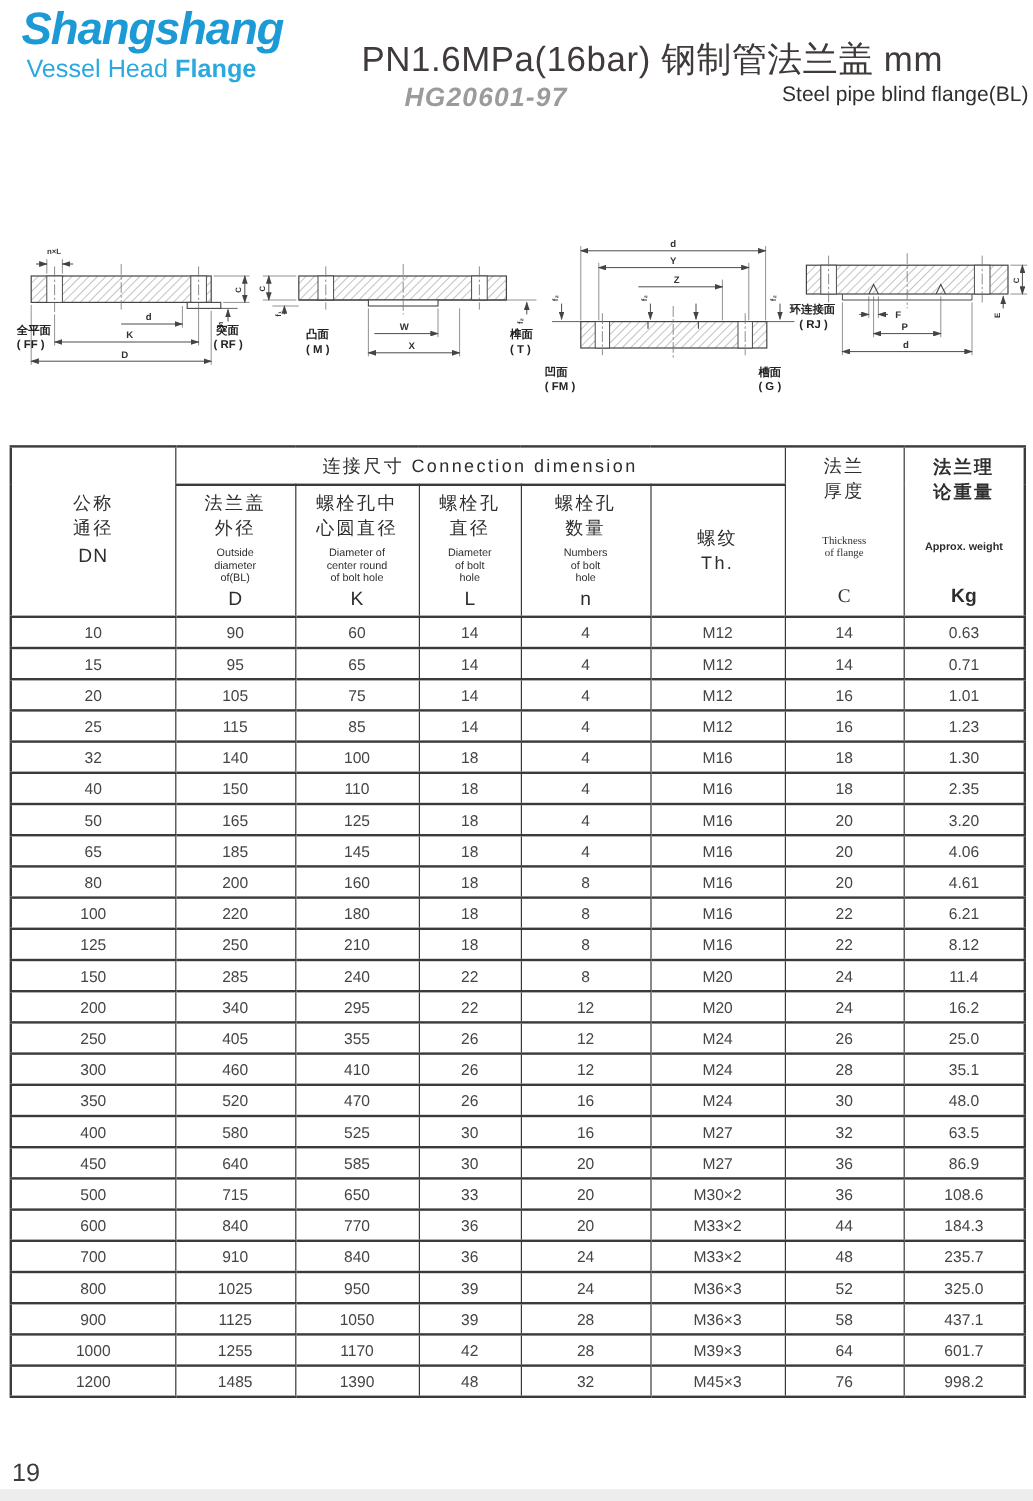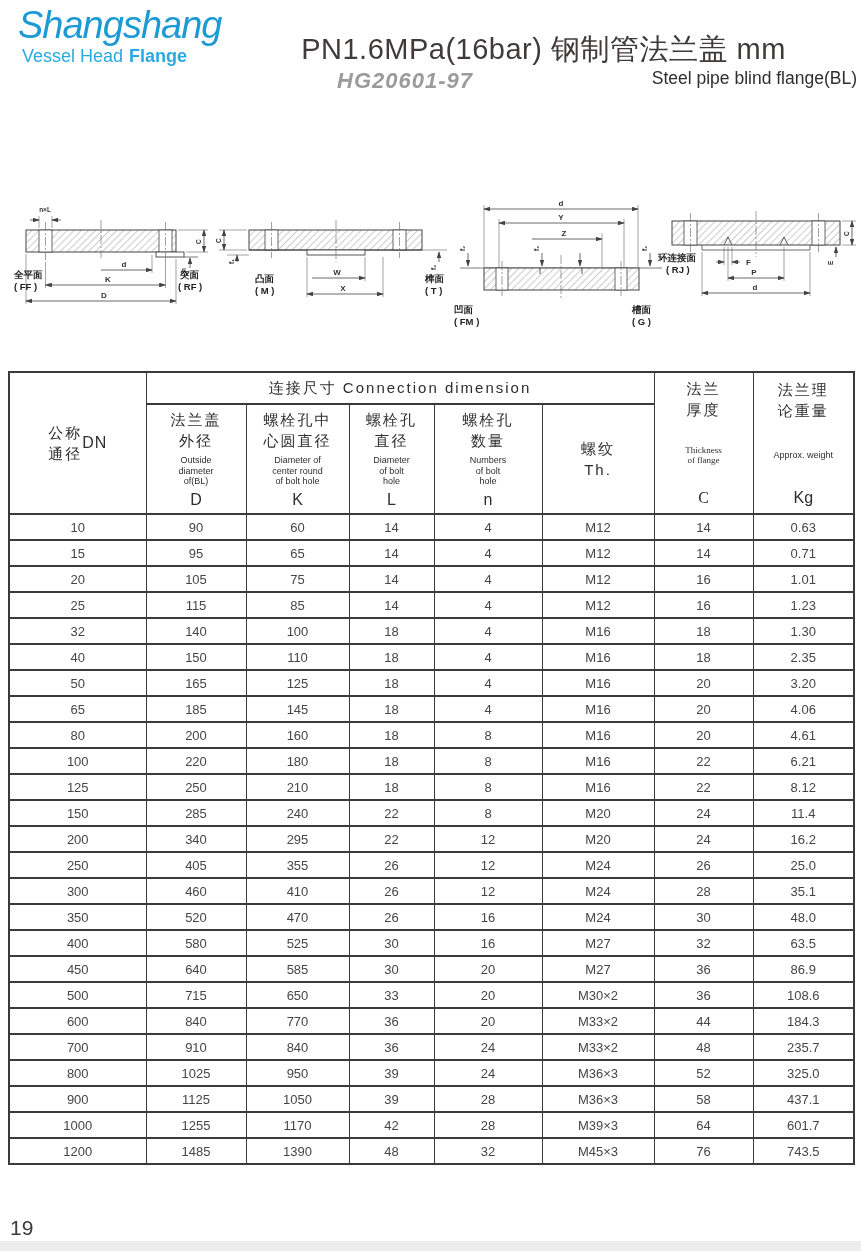--- a/index.html
+++ b/index.html
@@ -1,22 +1,22 @@
 <!DOCTYPE html>
 <html><head>
 <meta charset="utf-8">
 <style>
   html,body{margin:0;padding:0;background:#e8e8e8;}
   .page{position:relative;width:861px;height:1251px;background:#fff;margin:0 auto;
         font-family:"Liberation Sans",sans-serif;color:#3c3c3c;overflow:hidden;}
 
   
   .logo{position:absolute;left:18px;top:6px;width:220px;}
-  .logo-name{font-size:38px;font-weight:normal;font-style:italic;letter-spacing:-1px;line-height:1.0;}
-  .logo-tagline{font-size:18px;letter-spacing:0px;margin-top:2px;padding-left:4px;}
+  .logo-name{font-size:38px;font-weight:bold;font-style:italic;letter-spacing:-1px;line-height:1.0;}
+  .logo-tagline{font-size:21px;letter-spacing:0px;margin-top:2px;padding-left:4px;}
   .logo-tagline .t2{font-weight:bold;margin-left:6px;}
   .title{position:absolute;left:230px;right:4px;top:30px;text-align:center;
          font-size:29px;color:#403a3a;letter-spacing:0.5px;white-space:nowrap;}
   .std{position:absolute;left:337px;top:68px;font-size:22px;font-weight:bold;font-style:italic;color:#9b9b9b;letter-spacing:1px;}
   .subtitle{position:absolute;right:4px;top:68px;font-size:17.5px;color:#2f2f2f;}
 
   
   .drawing{position:absolute;}
   svg text{font-family:"Liberation Sans",sans-serif;fill:#333;}
   .dimtxt{font-size:8px;font-weight:bold;}
@@ -28,21 +28,21 @@
   table.spec th,table.spec td{border-left:1px solid #3a3a3a;border-right:1px solid #3a3a3a;
       border-top:2px solid #3a3a3a;border-bottom:2px solid #3a3a3a;
       padding:0;text-align:center;vertical-align:middle;font-weight:normal;}
   table.spec{border:2px solid #3a3a3a;}
   .ghead{height:30px;font-size:15px;color:#2e2e2e;letter-spacing:2px;}
   .colhead{height:108px;border-radius:16px;}
   .zh{font-size:15px;color:#2e2e2e;white-space:pre-line;line-height:21px;letter-spacing:2px;}
   .en{font-size:9px;color:#2e2e2e;white-space:pre-line;line-height:10.5px;letter-spacing:0;}
   .code{font-size:16px;color:#2e2e2e;}
   .hcell{display:flex;flex-direction:column;justify-content:space-between;align-items:center;height:100px;padding:4px 0;}
-  .hcell-center{display:flex;justify-content:center;align-items:center;height:100%;}
+  .hcell-center{display:flex;flex-direction:column;justify-content:center;align-items:center;height:100%;}
   .dncell{line-height:26px;font-size:15px;letter-spacing:2px;white-space:pre-line;}
   .dncell .code{letter-spacing:1px;}
   table.spec td{height:24px;font-size:13px;color:#454545;}
 
   .pagenum{position:absolute;left:10px;top:1216px;font-size:21px;color:#3b3b3b;}
   .bottom-strip{position:absolute;left:0;right:0;bottom:0;height:10px;background:#ededed;}
 </style>
 </head>
 <body>
 
@@ -309,21 +309,21 @@
         <th rowspan="2">
           <div class="hcell" style="height:128px;font-family:Liberation Serif, serif;">
             <span class="zh">法兰
 厚度</span>
             <span class="en">Thickness
 of flange</span>
             <span class="code">C</span>
           </div>
         </th>
         <th rowspan="2">
-          <div class="hcell" style="height:128px;">
+          <div class="hcell" style="height:128px;font-weight:bold;">
             <span class="zh">法兰理
 论重量</span>
             <span class="en">Approx. weight</span>
             <span class="code">Kg</span>
           </div>
         </th>
       </tr>
       <tr class="colhead">
         <th>
           <div class="hcell">
@@ -615,20 +615,20 @@
           <td>601.7</td>
         </tr>
         <tr>
           <td>1200</td>
           <td>1485</td>
           <td>1390</td>
           <td>48</td>
           <td>32</td>
           <td>M45×3</td>
           <td>76</td>
-          <td>743.5</td>
+          <td>998.2</td>
         </tr>
       </tbody>
   </table>
 
   <div class="pagenum">19</div>
   <div class="bottom-strip"></div>
 </div>
 
 </body></html>

